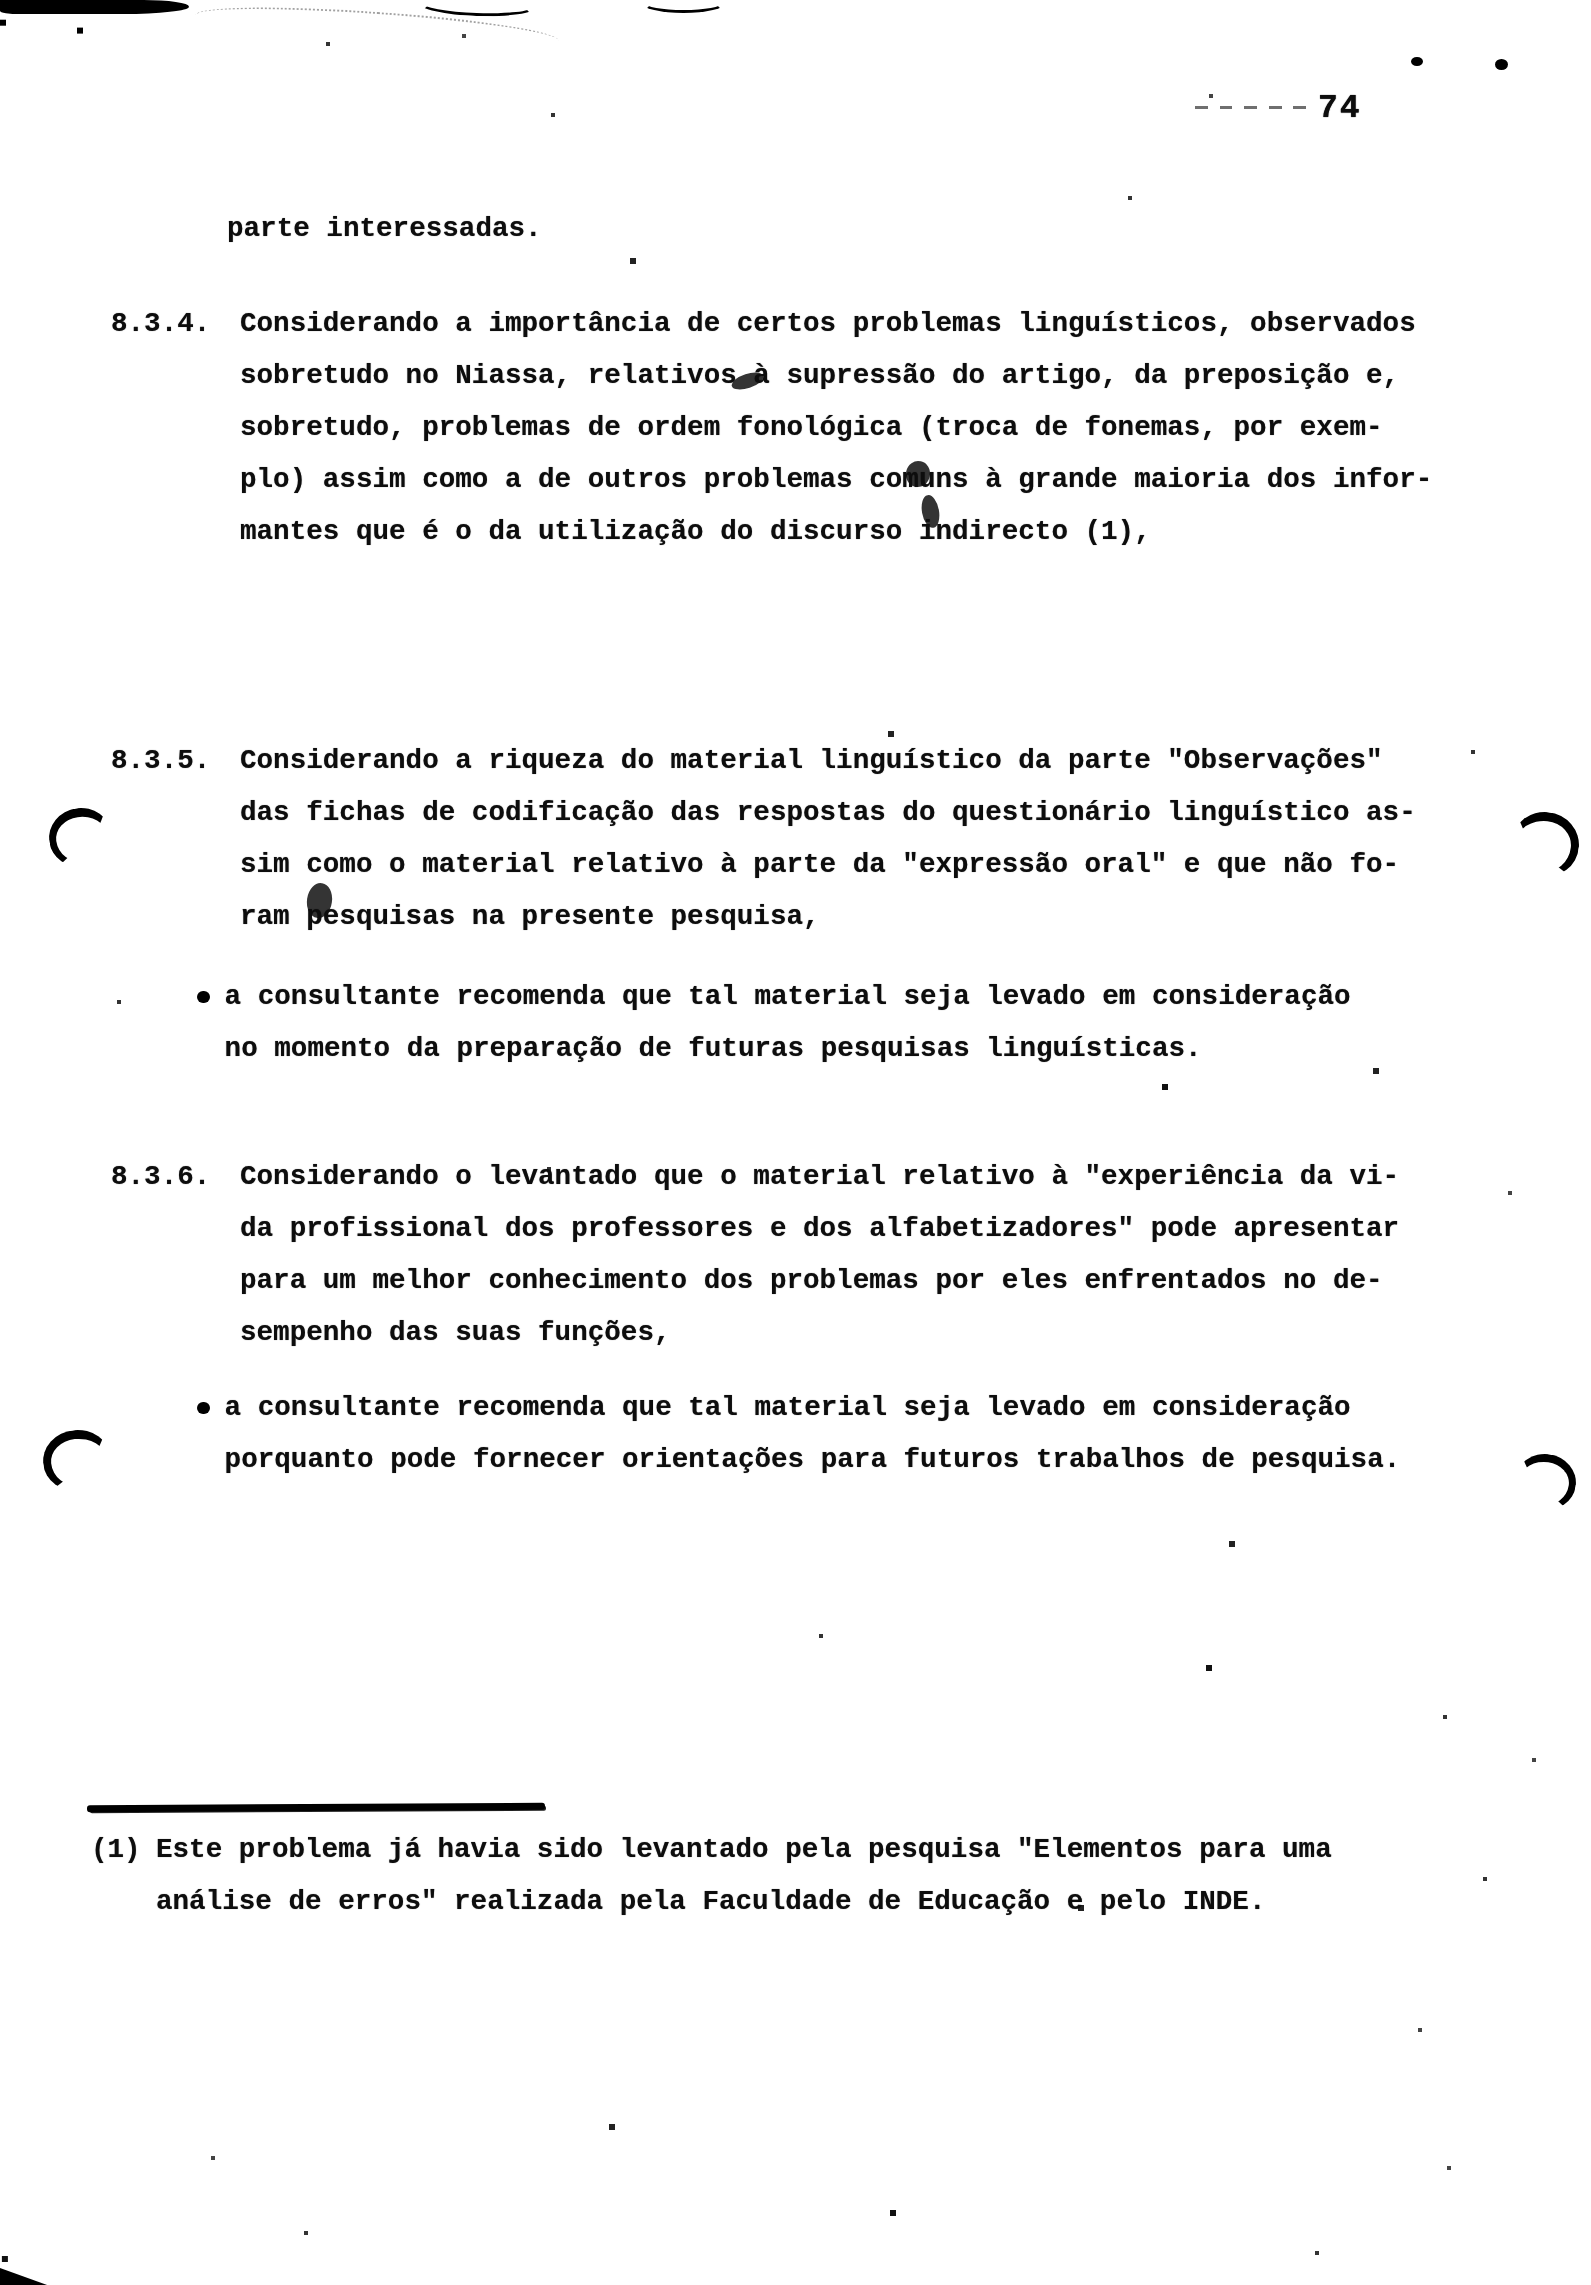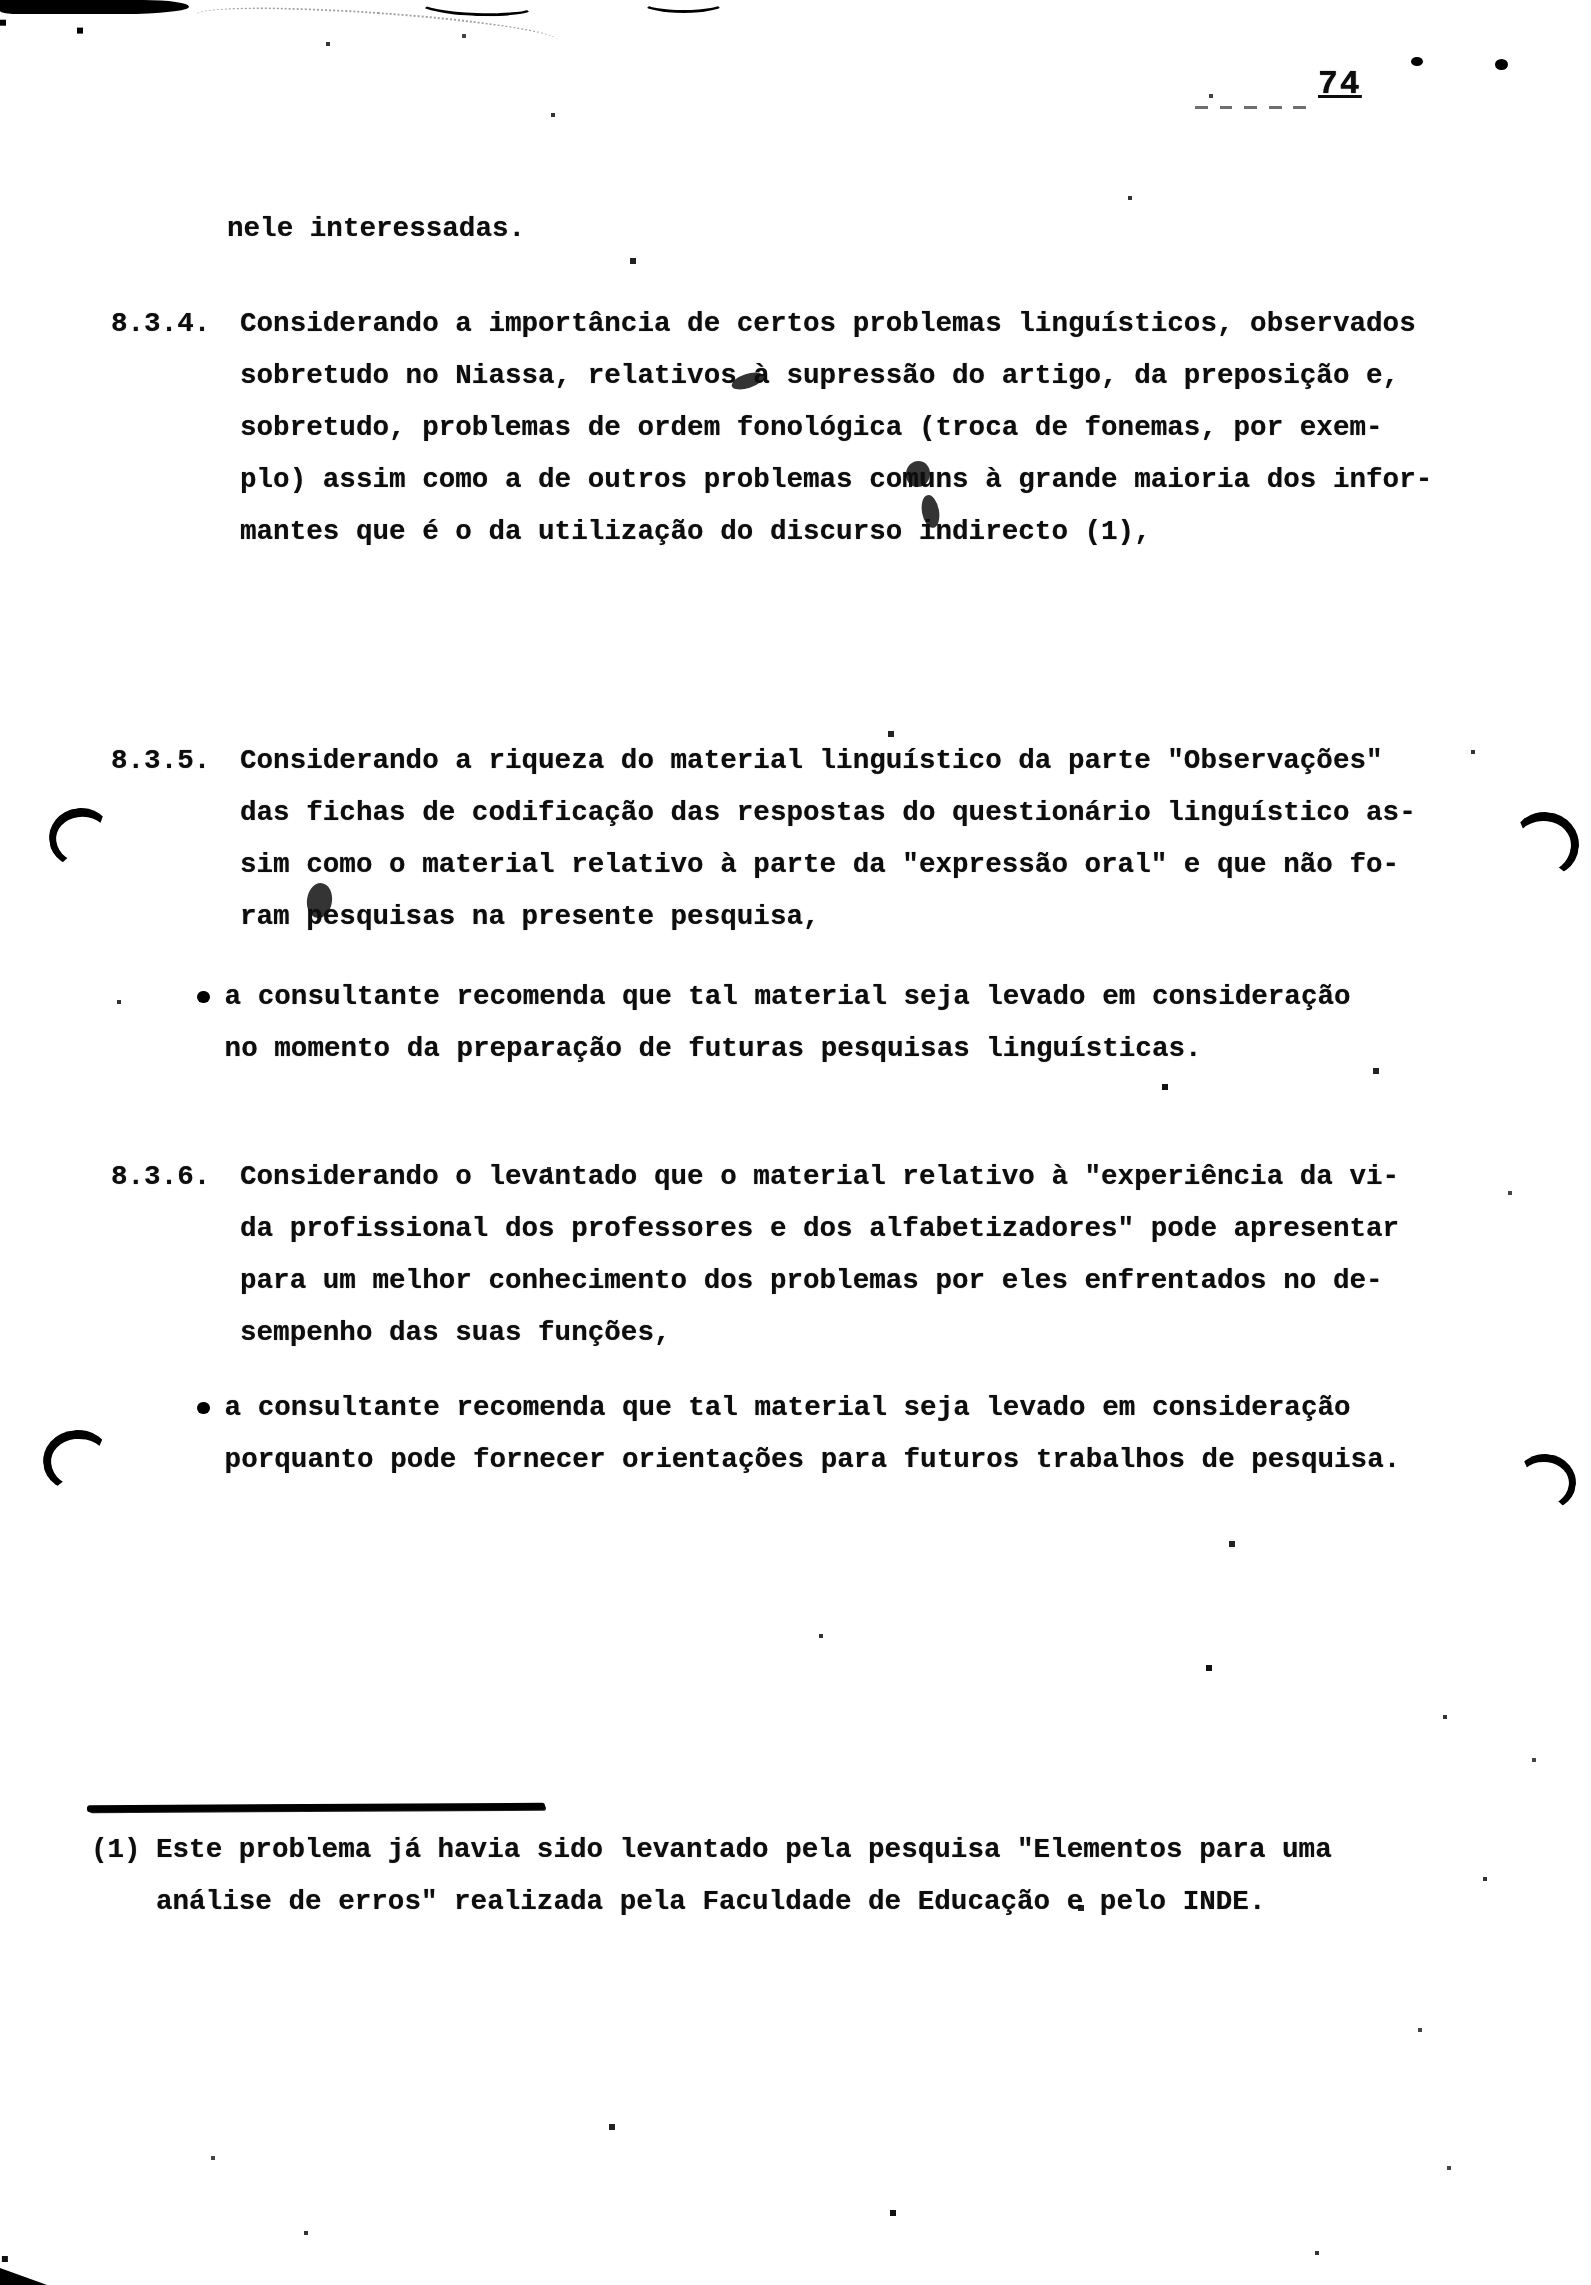--- a/index.html
+++ b/index.html
@@ -13,25 +13,24 @@
     color:#0d0d0d;
     -webkit-font-smoothing:none;
   }
   .txt{
     font:700 27.6px/52px "Liberation Mono","DejaVu Sans Mono",monospace;
     letter-spacing:0px;
     text-shadow:0 0 1px rgba(0,0,0,.55);
     white-space:pre;
   }
   .pageno{
-    position:absolute;left:1318px;top:66px;
+    position:absolute;left:1318px;top:90px;
     font:700 33px/37px "Liberation Mono","DejaVu Sans Mono",monospace;
     letter-spacing:2px;
     text-shadow:0 0 1px #000;
-    text-decoration:underline;
   }
   .intro{position:absolute;left:227px;top:203px;}
   .sec{position:absolute;left:111px;display:flex;align-items:flex-start;gap:16px;}
   .sec .num{flex:0 0 113px;}
   .bul{position:absolute;left:197px;display:flex;align-items:flex-start;}
   .bul .dot{flex:0 0 12.8px;width:12.8px;height:12.8px;background:#000;border-radius:50%;margin:19.7px 14.8px 0 0;}
   .fn{position:absolute;left:91px;display:flex;align-items:flex-start;}
   .fn .fnum{flex:0 0 65px;}
   .rule{
     position:absolute;left:87px;top:1804px;width:458px;height:6.9px;
@@ -94,21 +93,21 @@
   <div class="arc arc-r2"></div>
   <div class="wedge-bl"></div>
   <div class="blob blob-a"></div>
   <div class="blob blob-b"></div>
   <div class="blob blob-c"></div>
   <div class="blob blob-d"></div>
   <div class="specks"></div>
 
   <div class="pageno">74</div>
 
-  <div class="intro txt">nele interessadas.</div>
+  <div class="intro txt">parte interessadas.</div>
 
   <div class="sec" style="top:298px">
     <span class="num txt">8.3.4.</span>
     <div class="body txt">Considerando a importância de certos problemas linguísticos, observados
 sobretudo no Niassa, relativos à supressão do artigo, da preposição e,
 sobretudo, problemas de ordem fonológica (troca de fonemas, por exem-
 plo) assim como a de outros problemas comuns à grande maioria dos infor-
 mantes que é o da utilização do discurso indirecto (1),</div>
   </div>
 

